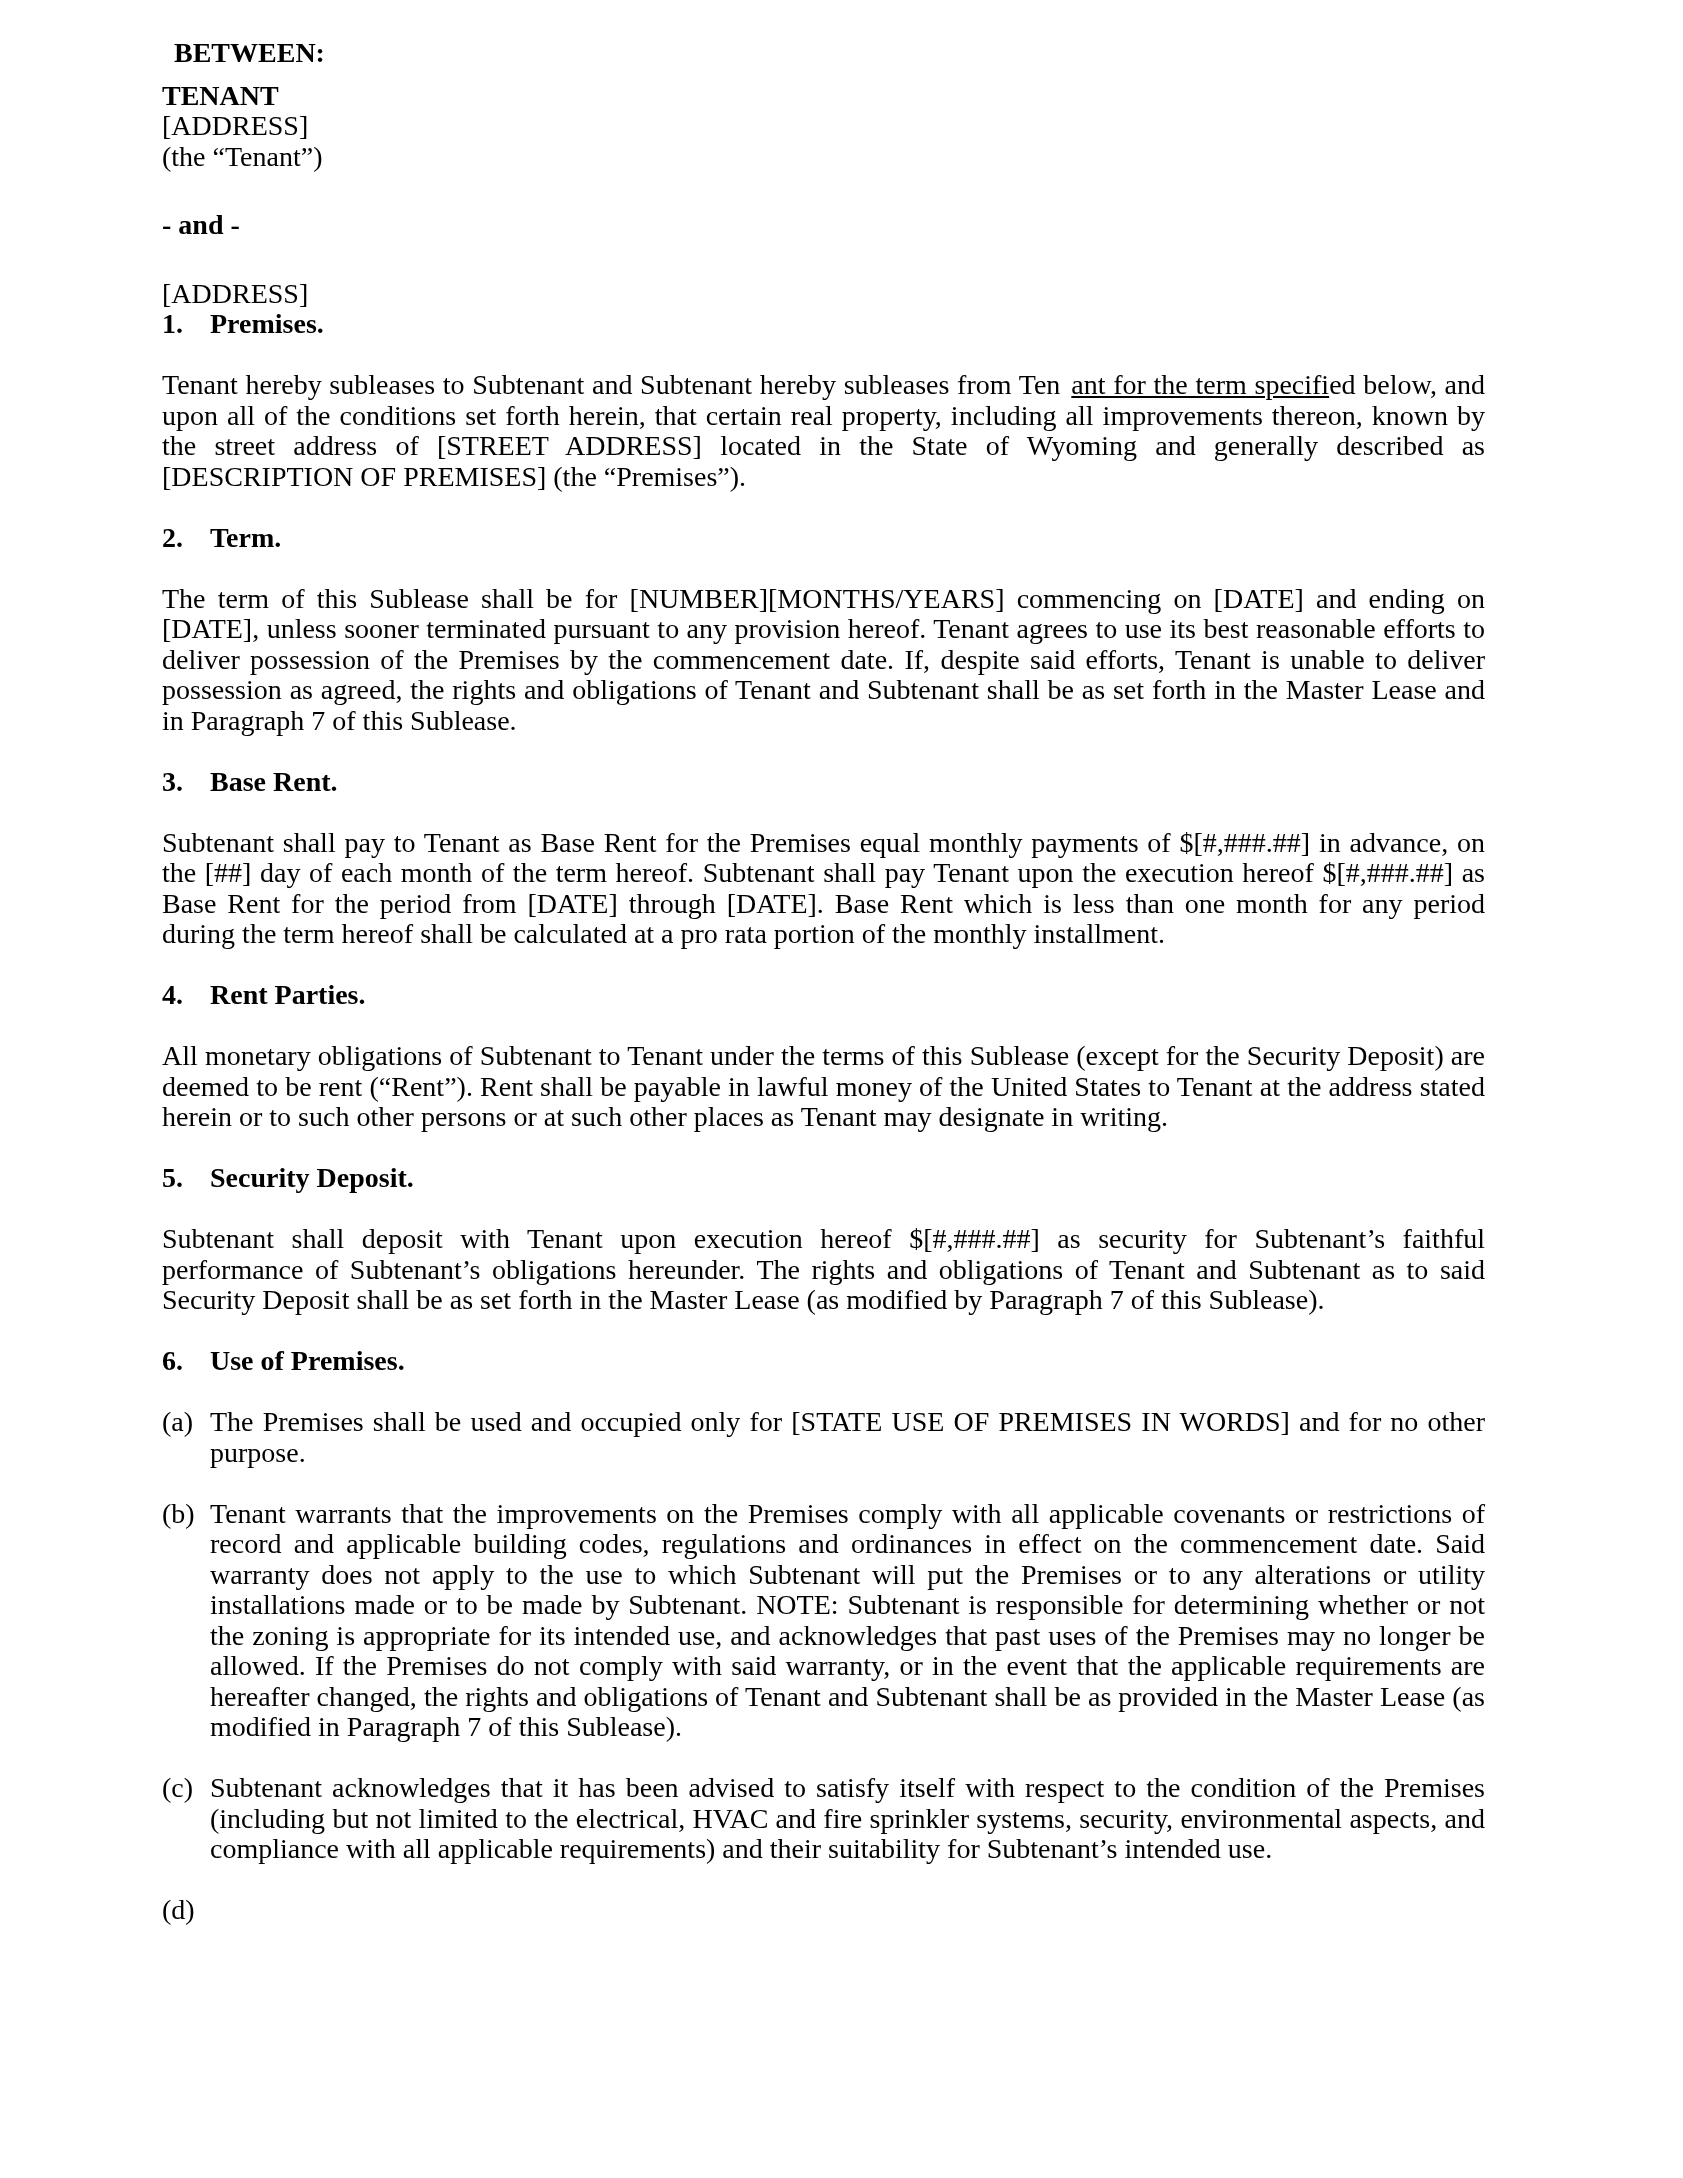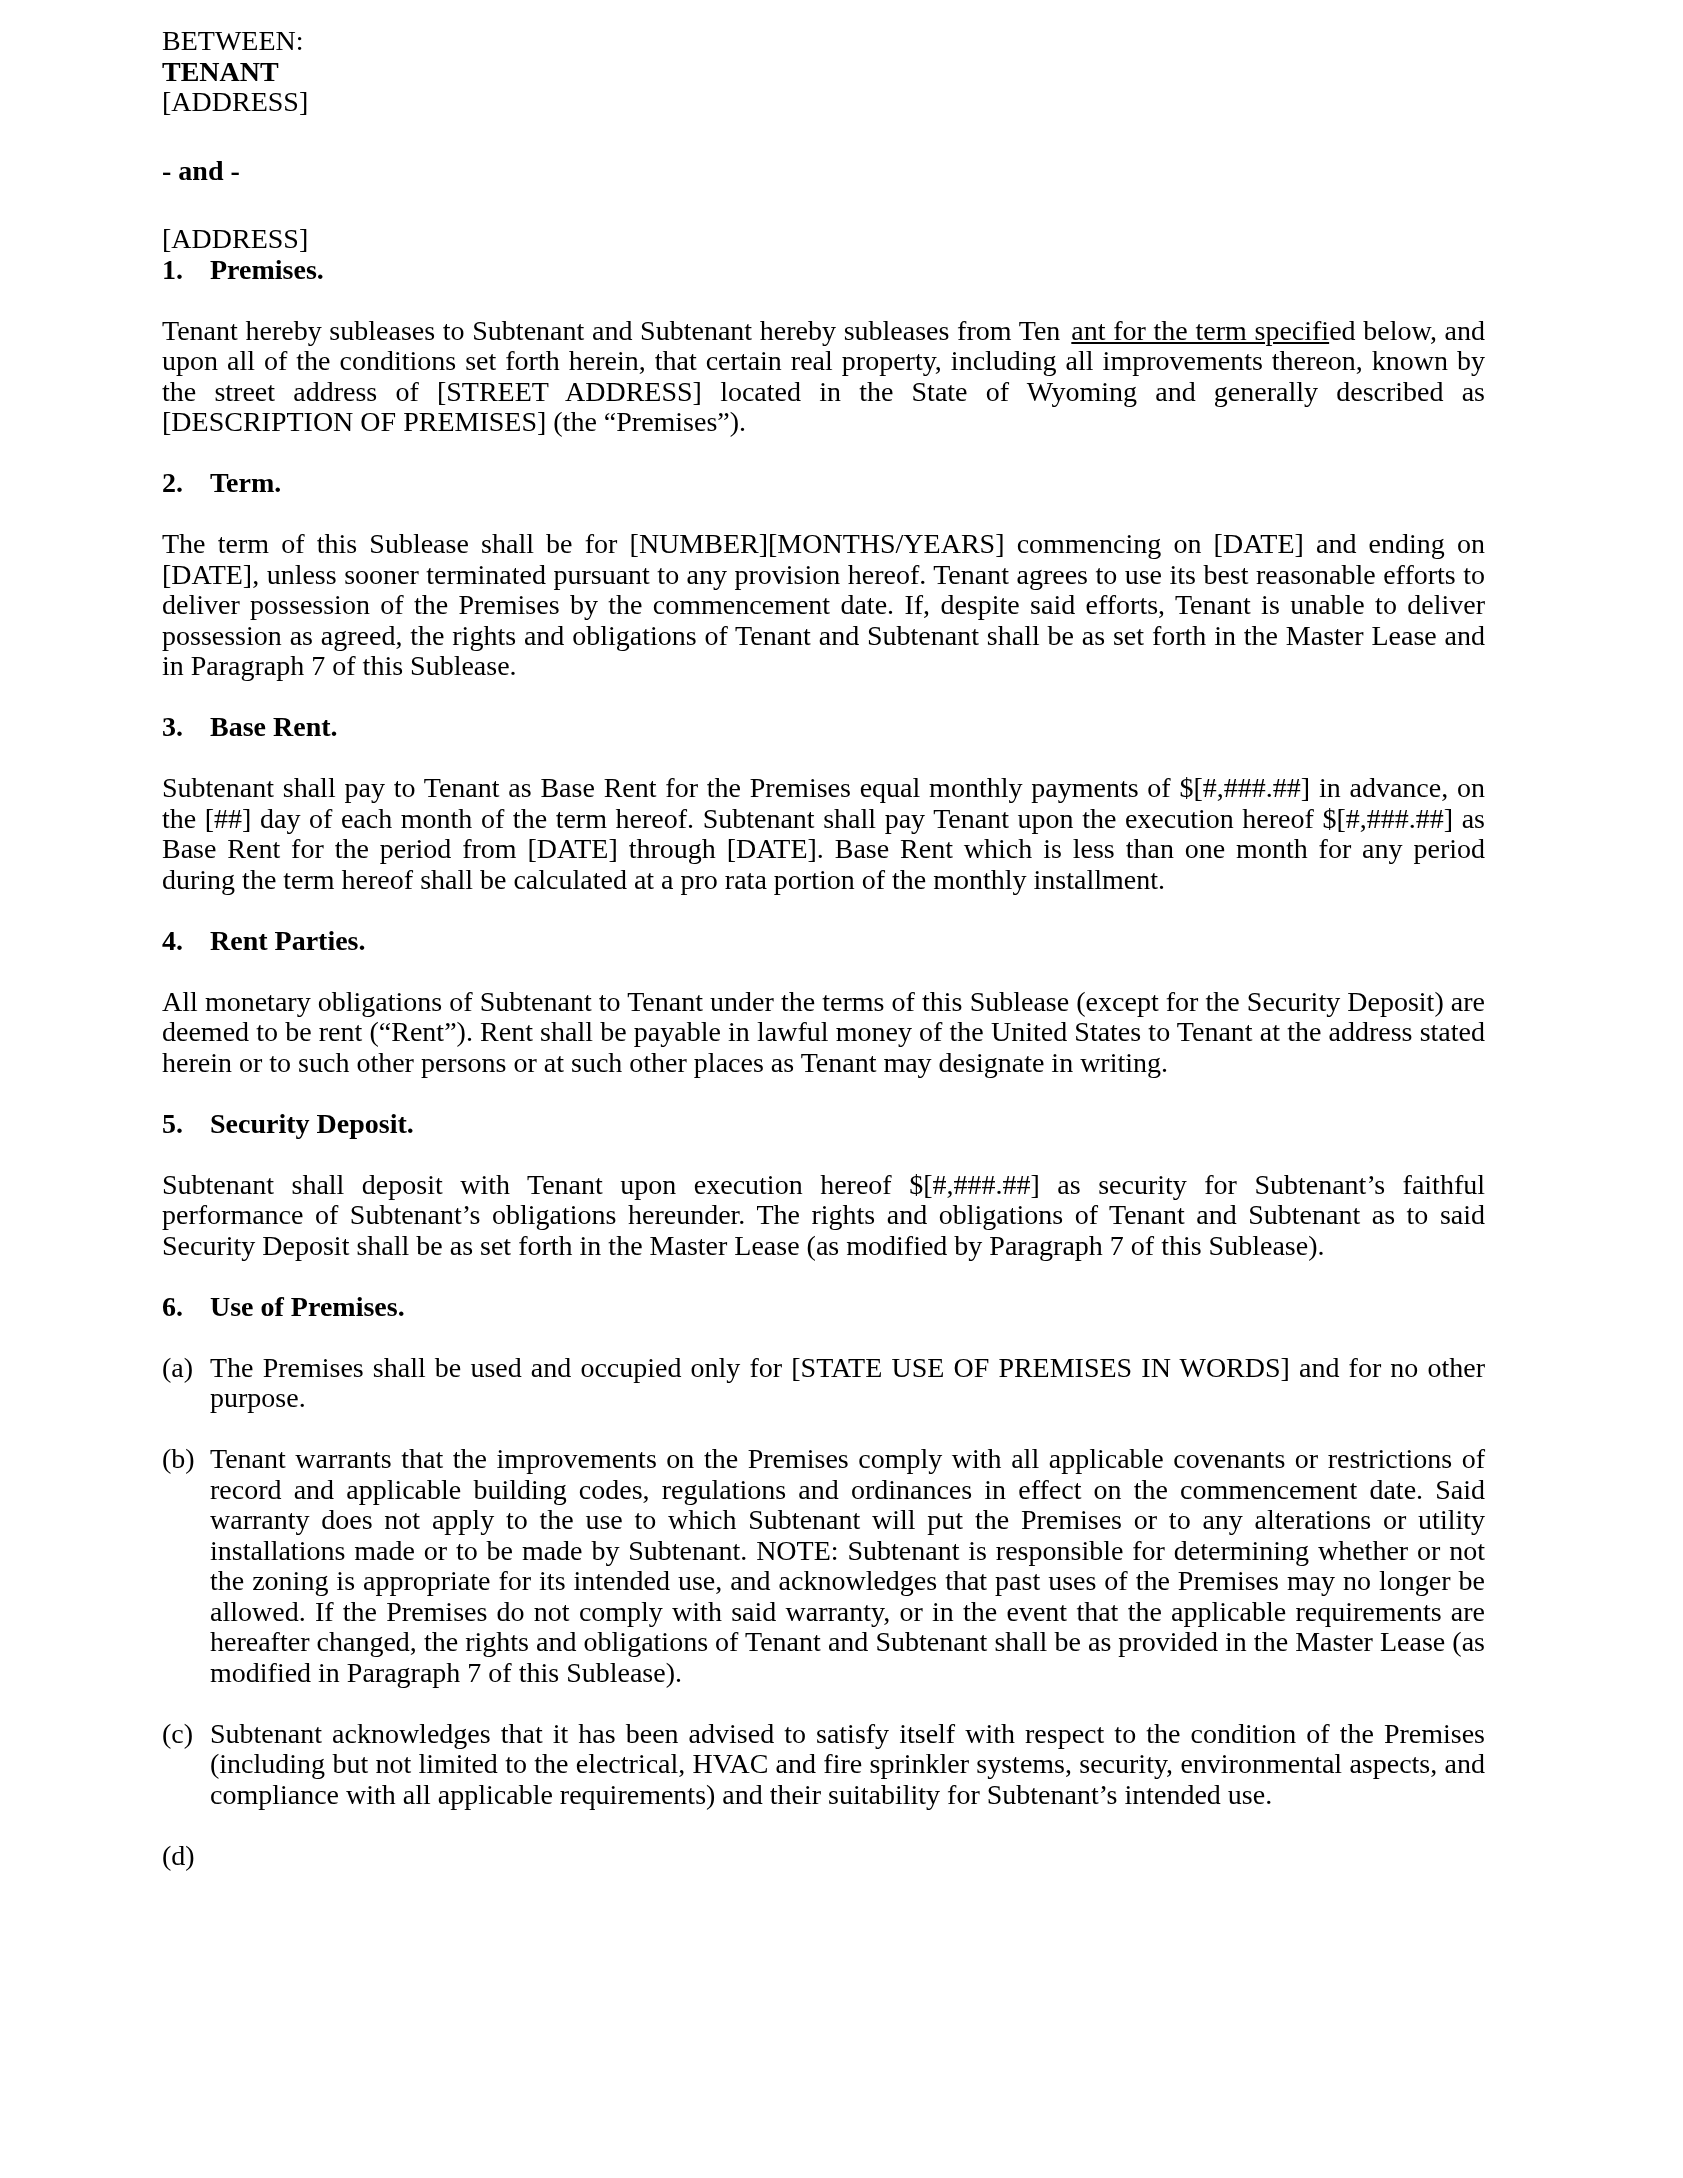--- a/index.html
+++ b/index.html
@@ -11,21 +11,21 @@
     background: #ffffff;
     color: #000000;
     font-family: "Liberation Serif", "DejaVu Serif", serif;
     font-size: 28px;
     line-height: 30.5px;
     padding: 26px 198px 0 162px;
     overflow: hidden;
   }
   .bold { font-weight: bold; }
   .center { text-align: left; }
-  .between { font-weight: normal; margin: 0; }
+  .between { font-weight: bold; margin: 12px; }
   .party-line { margin: 0; }
   .party-sep { font-weight: bold; margin: 38px 0; }
   .party-last { margin-bottom: 61px; }
   .preamble { margin: 0 0 30.5px 0; text-align: justify; }
   .sec-heading {
     position: relative;
     padding-left: 48px;
     font-weight: bold;
     margin: 0 0 30.5px 0;
   }
@@ -44,20 +44,21 @@
 </head>
 <body>
 
 <div class="page">
 
   <p class="between">BETWEEN:</p>
 
   <div class="center">
     <p class="party-line bold">TENANT</p>
     <p class="party-line">[ADDRESS]</p>
+    <p class="party-line">(the “Tenant”)</p>
     <p class="party-sep">- and -</p>
     <p class="party-line">[ADDRESS]</p>
   </div>
 
 
   <p class="sec-heading">
     <span class="num">1.</span>
     <span>Premises.</span>
   </p>
   <p class="para">

